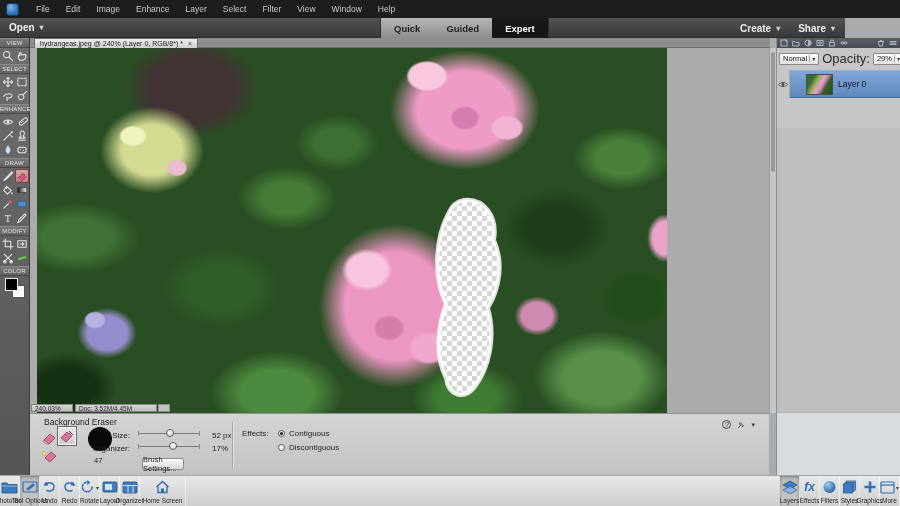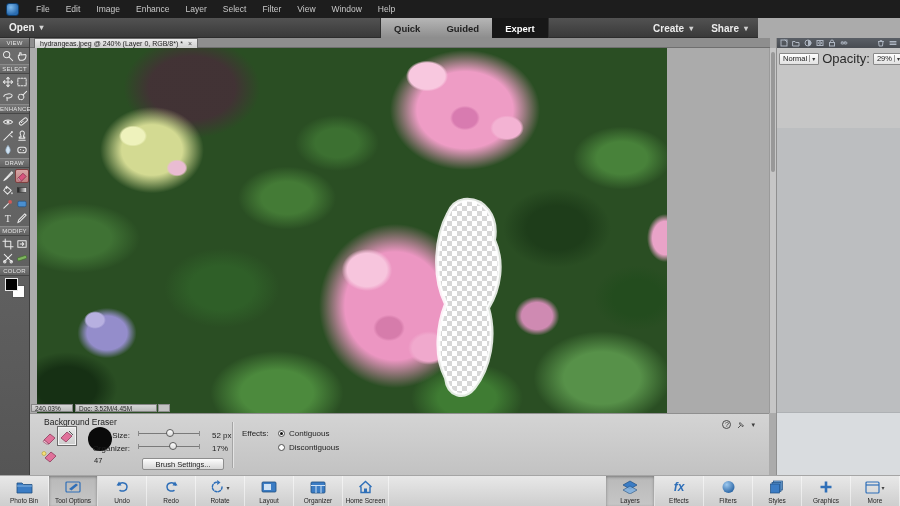--- a/index.html
+++ b/index.html
@@ -9,21 +9,21 @@
   .si{stroke:#e9e9e9;fill:none;stroke-width:1.1;stroke-linecap:round;stroke-linejoin:round}
   .bi{stroke:#2f6fb8;fill:none;stroke-width:1.5;stroke-linecap:round;stroke-linejoin:round}
   .gi{stroke:#aeb6c2;fill:none;stroke-width:1;stroke-linecap:round}
 
   
   .menubar{position:absolute;left:0;top:0;width:900px;height:18px;background:#1d1d1d;display:flex;align-items:center;z-index:6}
   .logo{width:13px;height:13px;border-radius:3px;margin:0 9px 0 6px;background:radial-gradient(circle at 35% 30%,#7db8ea,#2a6cb0 70%);border:1px solid #0e3e6e}
   .menu-item{font-size:8.5px;color:#cscs;color:#c9c9c9;padding:0 8px;cursor:default}
 
   
-  .header{position:absolute;left:0;top:18px;width:758px;height:20px;background:linear-gradient(#525252,#393939);border-bottom:1px solid #2c2c2c}
+  .header{position:absolute;left:0;top:18px;width:845px;height:20px;background:linear-gradient(#525252,#393939);border-bottom:1px solid #2c2c2c}
   .open-btn{position:absolute;left:9px;top:4px;display:flex;align-items:center;gap:5px;color:#f0f0f0;font-size:10px;font-weight:bold}
   .open-btn .caret{font-size:8px;color:#d5d5d5}
   .mode-strip{position:absolute;left:380px;top:0;height:20px;background:linear-gradient(#b6b6b6,#8d8d8d);display:flex;border-left:1px solid #2e2e2e;border-right:1px solid #2e2e2e}
   .mode-tab{font-size:9.5px;font-weight:bold;color:#1f1f1f;padding:0 13px;display:flex;align-items:center}
   .mode-tab.active{background:#171717;color:#ffffff}
   .hdr-right{position:absolute;right:10px;top:0;height:20px;display:flex;align-items:center;gap:18px}
   .hdr-btn{display:flex;align-items:center;gap:5px;color:#ececec;font-size:10px;font-weight:bold}
   .hdr-btn .caret{font-size:8px;color:#cfcfcf}
 
   
@@ -112,21 +112,21 @@
   .eye-col{width:13px;display:flex;align-items:center;justify-content:center;background:#c6c6c6;border-right:1px solid #a8a8a8}
   .layer-sel{flex:1;background:linear-gradient(#80a6d8,#5e88bc);display:flex;align-items:center;gap:5px;padding-left:3px;border-top:1px solid #93b3dc;border-bottom:1px solid #4c6e9b}
   .lock-col{width:8px;height:100%}
   .thumb{width:27px;height:21px;border:1px solid #4a4a4a;background:linear-gradient(120deg,#3c6b2f 22%,#9cb05b 38%,#e5a2c8 52%,#cf86b4 60%,#355f2b 72%,#2a4e23)}
   .layer-name{font-size:8.5px;color:#0e1624}
   .panel-rest{position:absolute;left:0;right:0;top:90px;bottom:63px;background:#bcbec0}
   .panel-bottom{position:absolute;left:0;right:0;bottom:0;height:63px;background:#d9dcdf;border-top:1px solid #aeb1b4}
 
   
   .taskbar{position:absolute;left:0;top:475px;width:900px;height:31px;background:linear-gradient(#e8e8e8,#cecece);border-top:1px solid #a5a5a5;display:flex;align-items:stretch}
-  .tb-item{width:49px;display:flex;flex-direction:column;align-items:center;justify-content:flex-start;padding-top:3px;gap:2px;font-size:6.5px;color:#1f1f1f;border-right:1px solid rgba(255,255,255,.5);white-space:nowrap}
+  .tb-item{width:20px;display:flex;flex-direction:column;align-items:center;justify-content:flex-start;padding-top:3px;gap:2px;font-size:6.5px;color:#1f1f1f;border-right:1px solid rgba(255,255,255,.5);white-space:nowrap}
   .tb-item .ticon{height:16px;display:flex;align-items:center;justify-content:center;gap:1px}
   .tb-item.selected{background:linear-gradient(#b9b9b9,#c6c6c6);box-shadow:inset 0 1px 3px rgba(0,0,0,.35)}
   .tb-right{margin-left:auto;display:flex}
   .fx-text{font-size:12px;font-style:italic;font-weight:bold;color:#2f6fb8}
   .caret-tiny{font-size:6px;color:#444}
 </style>
 </head>
 <body>
 
 <div class="menubar">
@@ -454,21 +454,21 @@
 
   <div class="slider-label" style="left:52px;top:30px">Organizer:</div>
   <div class="slider" style="left:108px;top:28px">
     <div class="track"></div>
       <div class="tick" style="left:0"></div>
       <div class="tick" style="right:0"></div>
     <div class="thumb" style="left:50%"></div>
   </div>
   <div class="slider-val" style="left:182px;top:30px">17%</div>
 
-  <div class="btn" style="left:112px;top:44px;width:82px;height:12px">
+  <div class="btn" style="left:112px;top:44px;width:42px;height:12px">
       <span>Brush Settings...</span>
     </div>
 
   <div class="vdiv" style="left:202px;top:8px;height:46px"></div>
 
   <div class="limit-row" style="left:212px;top:15px">
       <span>Effects:</span>
     </div>
   <div class="limit-row" style="left:248px;top:15px">
     <div class="radio on"></div>
@@ -547,20 +547,35 @@
       <span>Normal</span>
       <span class="caret">▾</span>
     </div>
     <span class="op-label">Opacity:</span>
     <div class="sel" style="width:32px">
       <span>29%</span>
       <span class="caret">▾</span>
     </div>
   </div>
 
+  <div class="layer-row">
+    <div class="eye-col">
+      <span>
+          <svg width="10" height="7" viewBox="0 0 10 7">
+            <path d="M.5,3.5 C2.5,.8 7.5,.8 9.5,3.5 C7.5,6.2 2.5,6.2 .5,3.5 Z" fill="none" stroke="#333" stroke-width=".8"></path>
+            <circle cx="5" cy="3.5" r="1.3" fill="#333"></circle>
+          </svg>
+        </span>
+    </div>
+    <div class="layer-sel">
+      <div class="lock-col"></div>
+      <div class="thumb"></div>
+      <span class="layer-name">Layer 0</span>
+    </div>
+  </div>
 
   <div class="panel-rest"></div>
   <div class="panel-bottom"></div>
 </div>
 
 <div class="taskbar">
   <div class="tb-item">
     <span class="ticon">
         <svg width="17" height="14" viewBox="0 0 17 14">
           <path d="M1,3 H6 L7.5,4.5 H16 V13 H1 Z" fill="#3b7cc4" stroke="#1f4f82" stroke-width=".8"></path>

